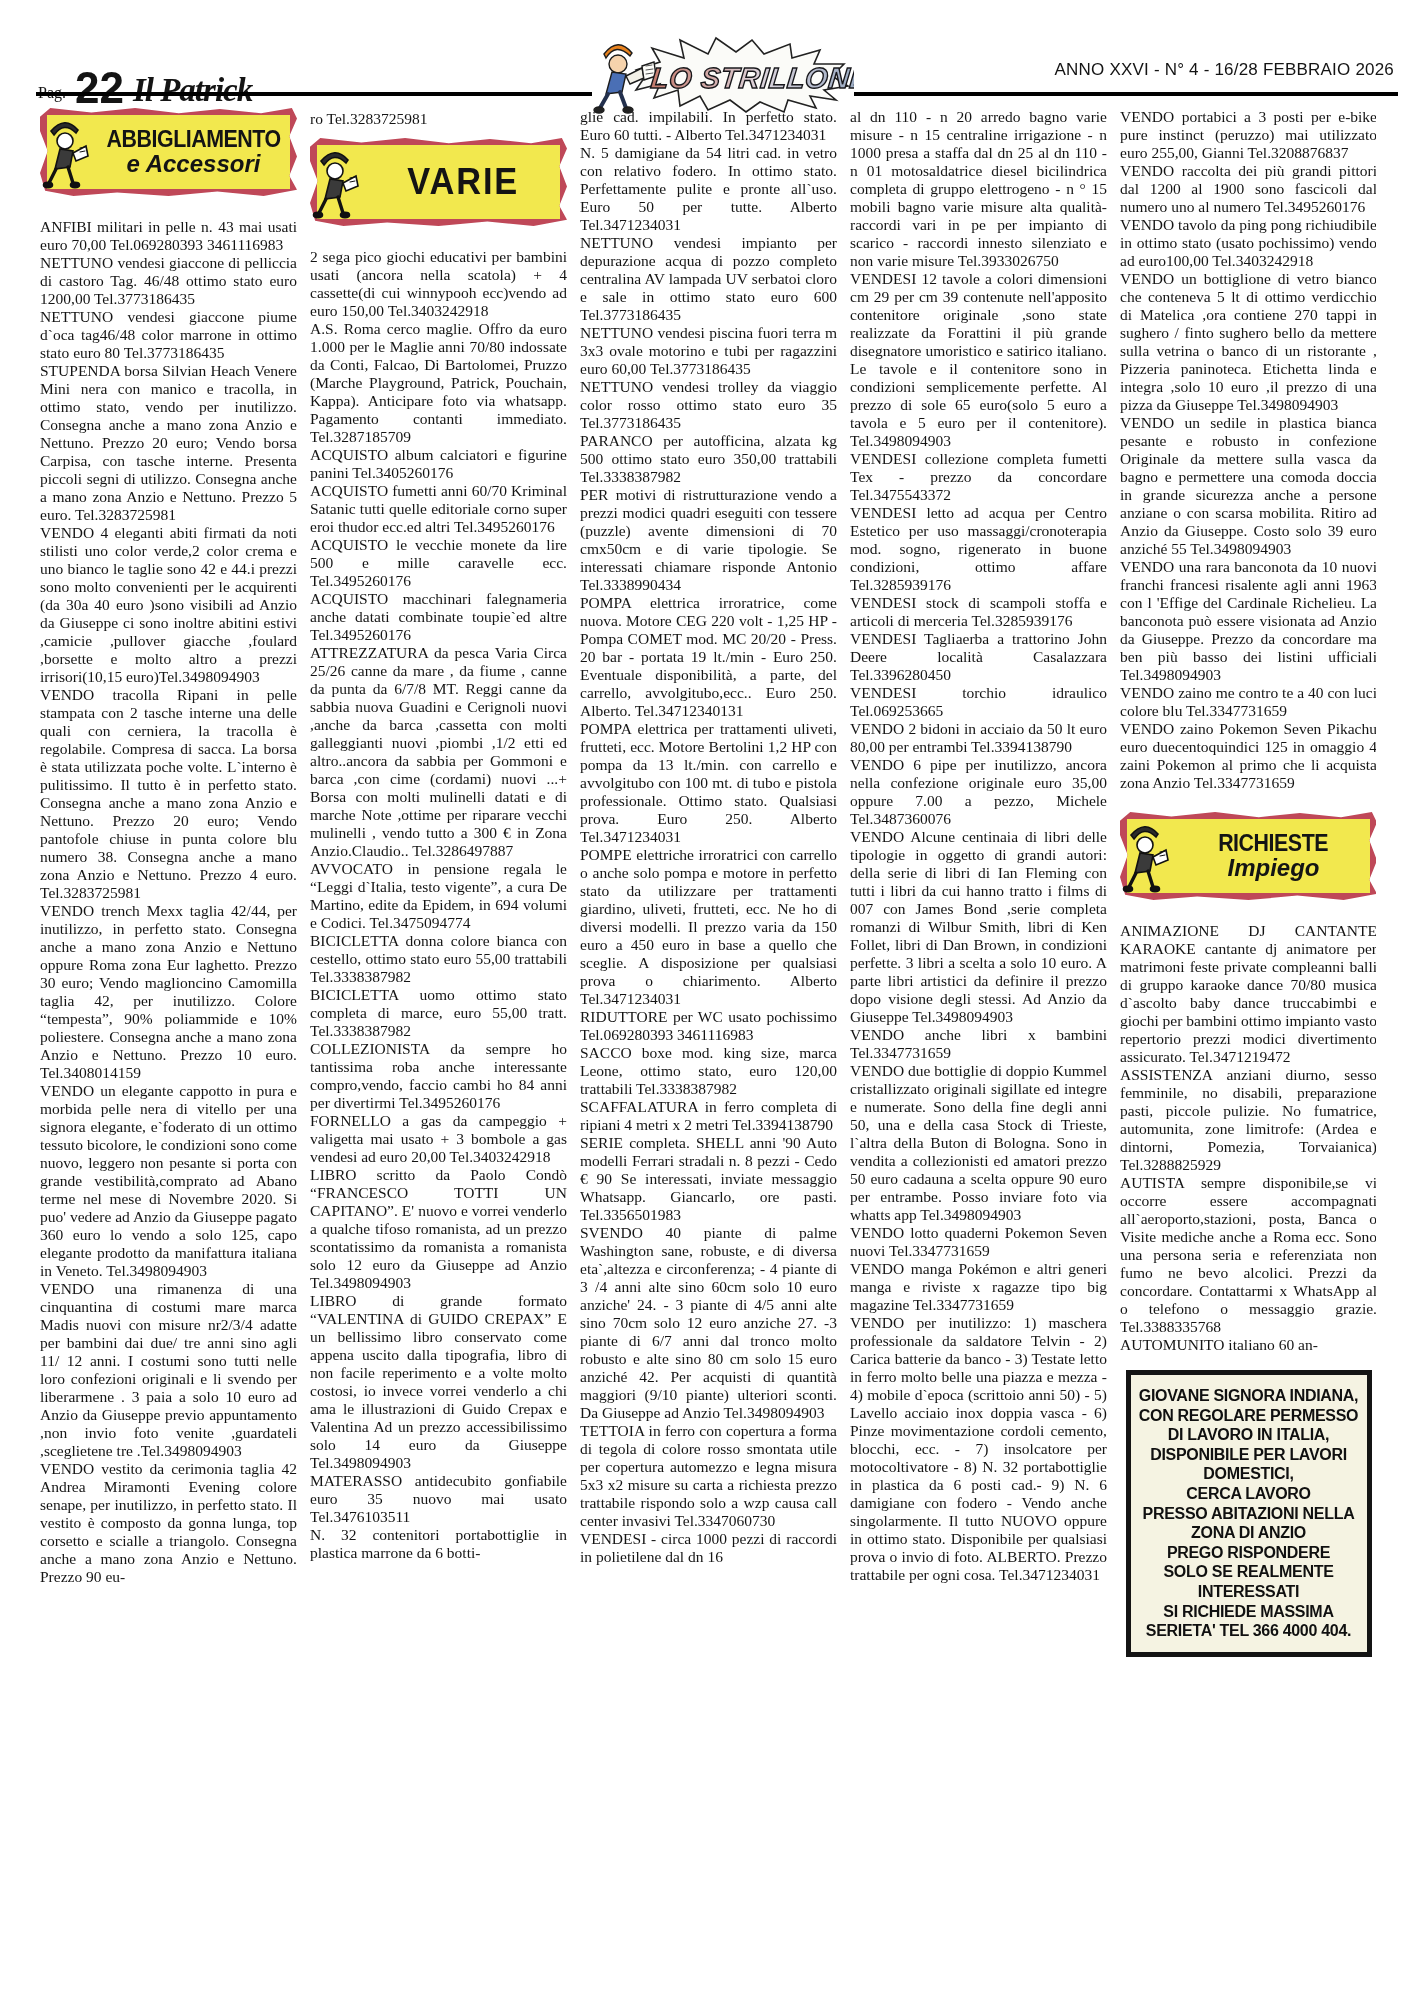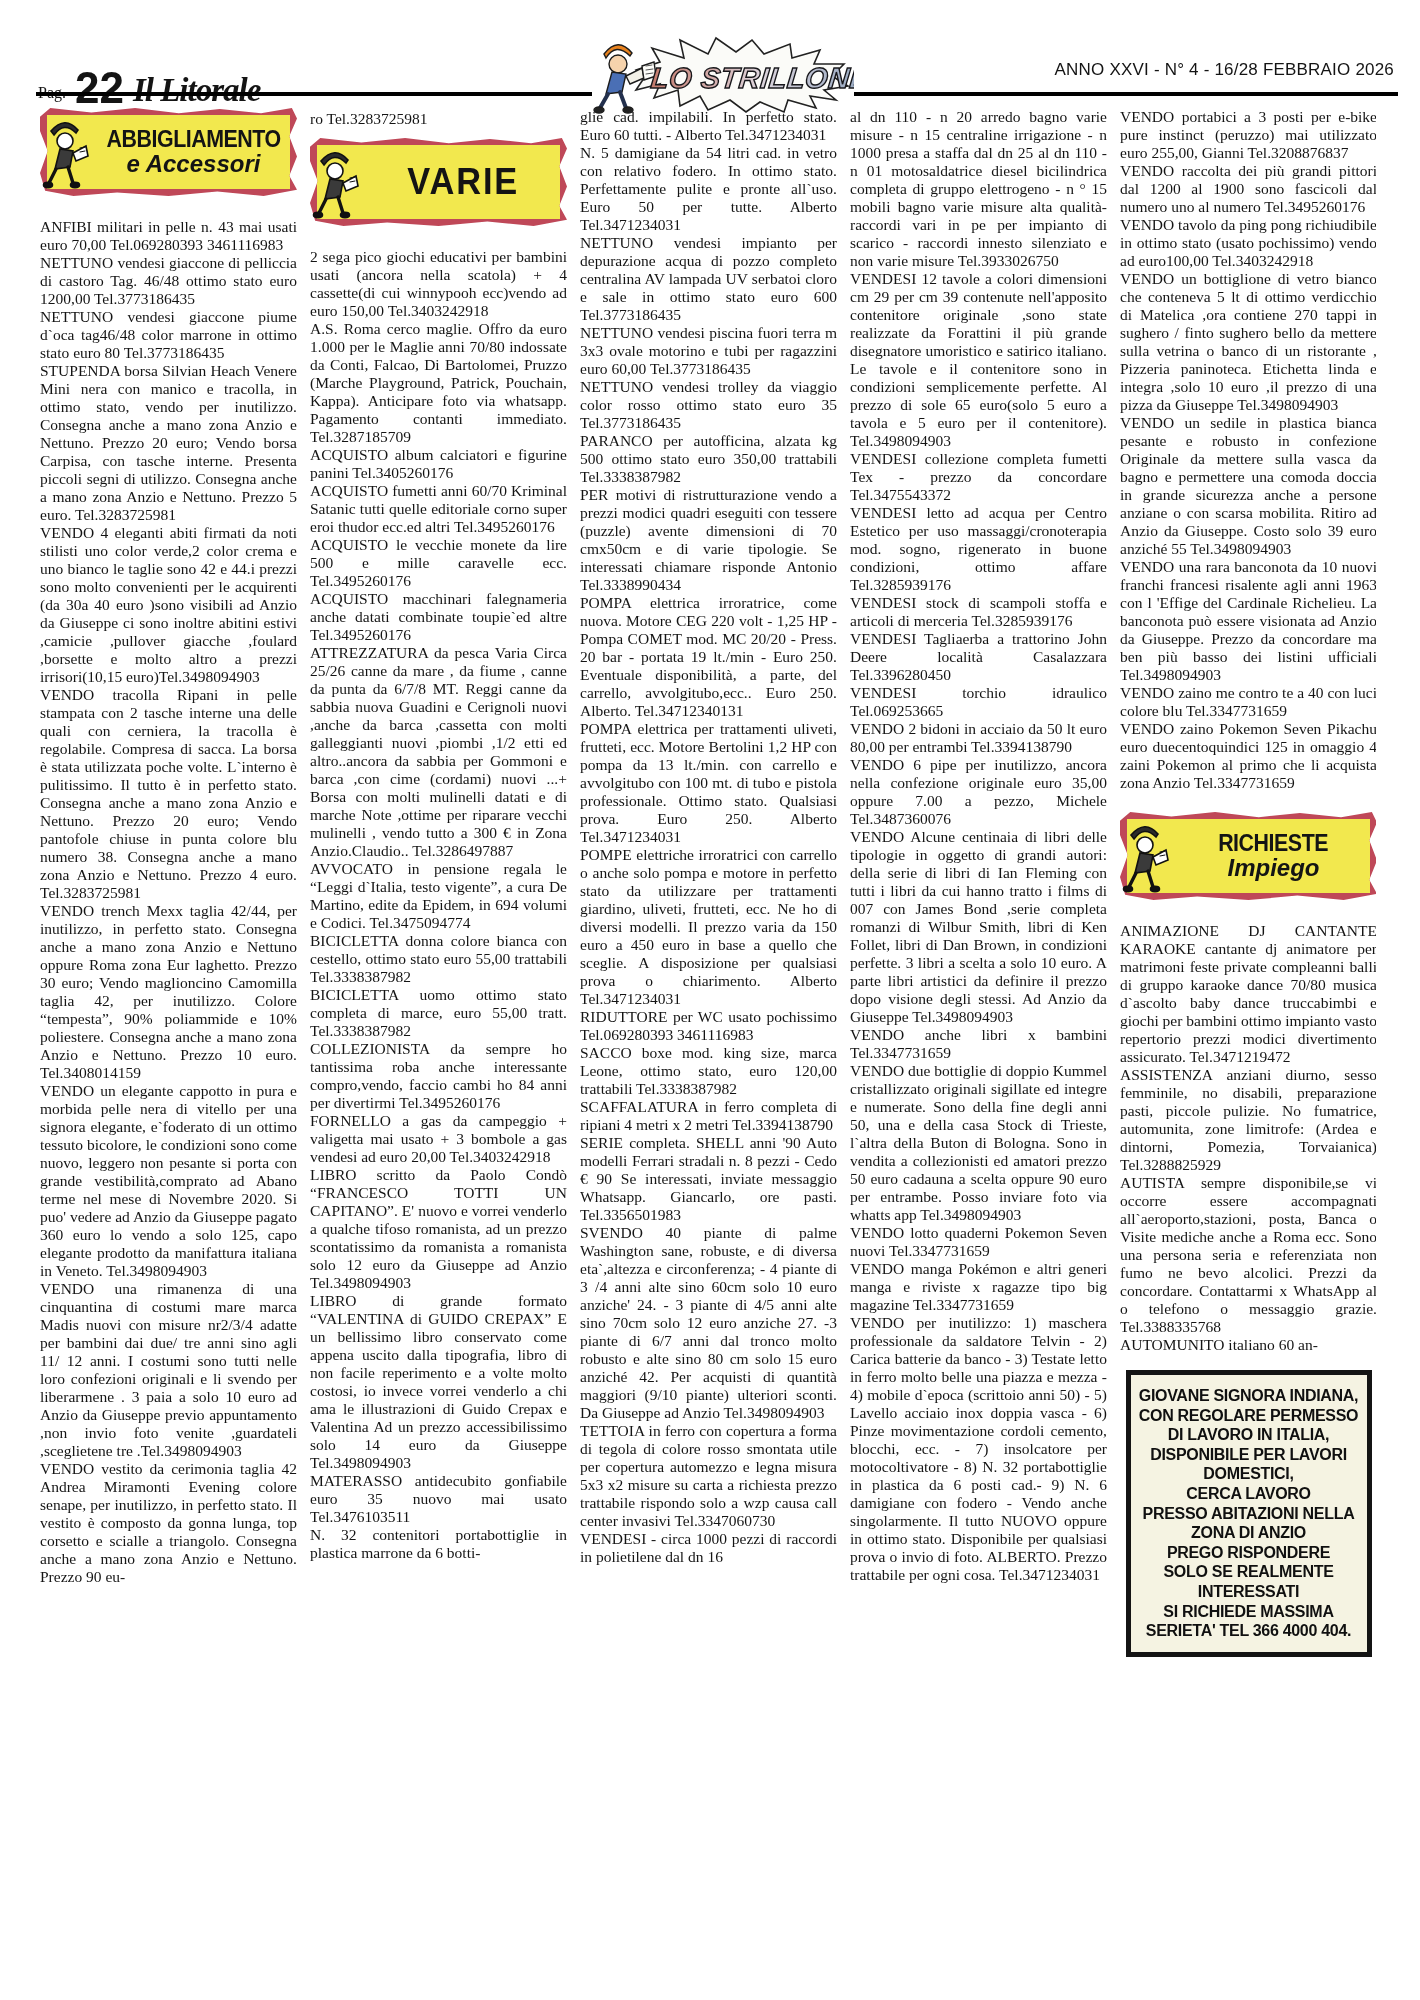--- a/index.html
+++ b/index.html
@@ -34,21 +34,21 @@
   .notice-line{font-family:"Liberation Sans",sans-serif;font-weight:bold;font-size:16px;line-height:19.6px;letter-spacing:-0.3px;color:#101010;}
 </style>
 </head>
 <body>
 
 <div class="page">
 
   <div class="masthead">
     <span class="pag-label">Pag.</span>
     <span class="pag-number">22</span>
-    <span class="masthead-title">Il Litorale</span>
+    <span class="masthead-title">Il Patrick</span>
   </div>
   <div class="issue-info">ANNO XXVI - N° 4 - 16/28 FEBBRAIO 2026</div>
   <div class="header-rule"></div>
 
   <div class="logo">
     <svg viewBox="0 0 262 84" width="262" height="84">
       <defs>
         <linearGradient id="lg" x1="0" y1="0" x2="1" y2="0">
           <stop offset="0" stop-color="#c47a6c"></stop>
             <stop offset="0.5" stop-color="#ddd5dd"></stop>

